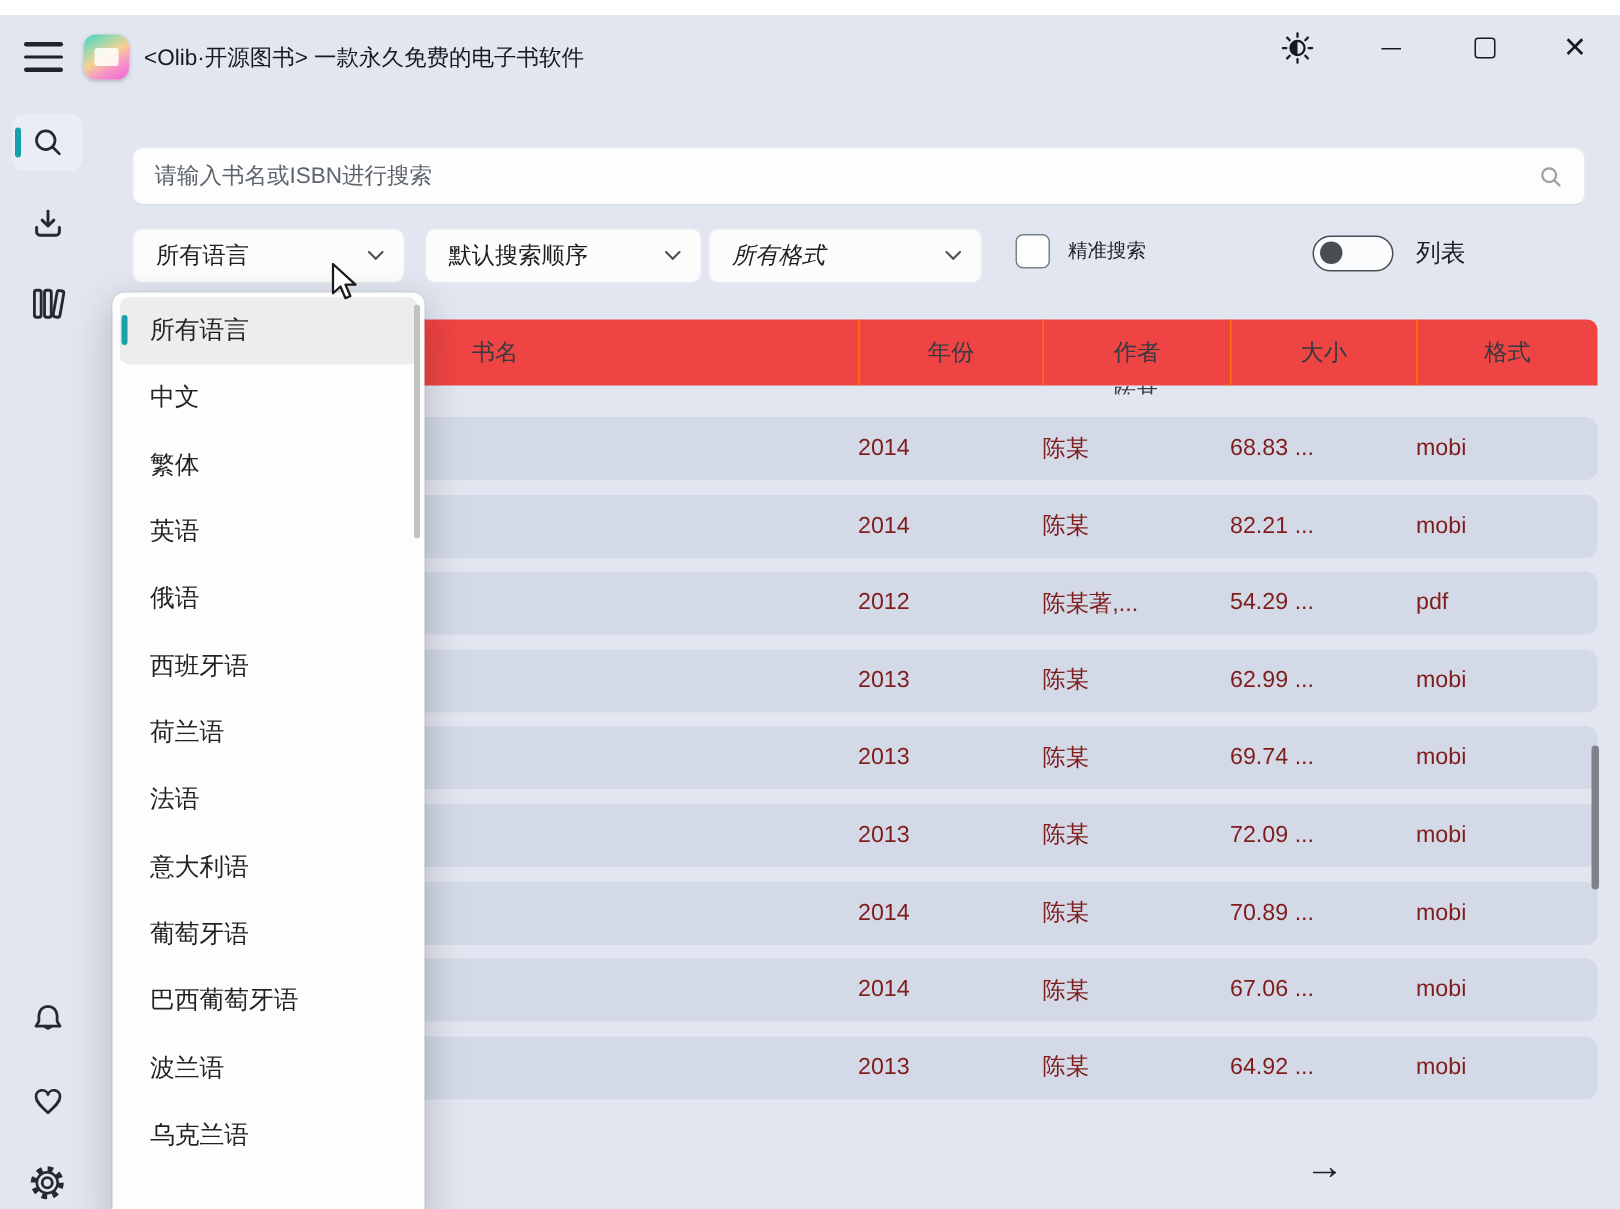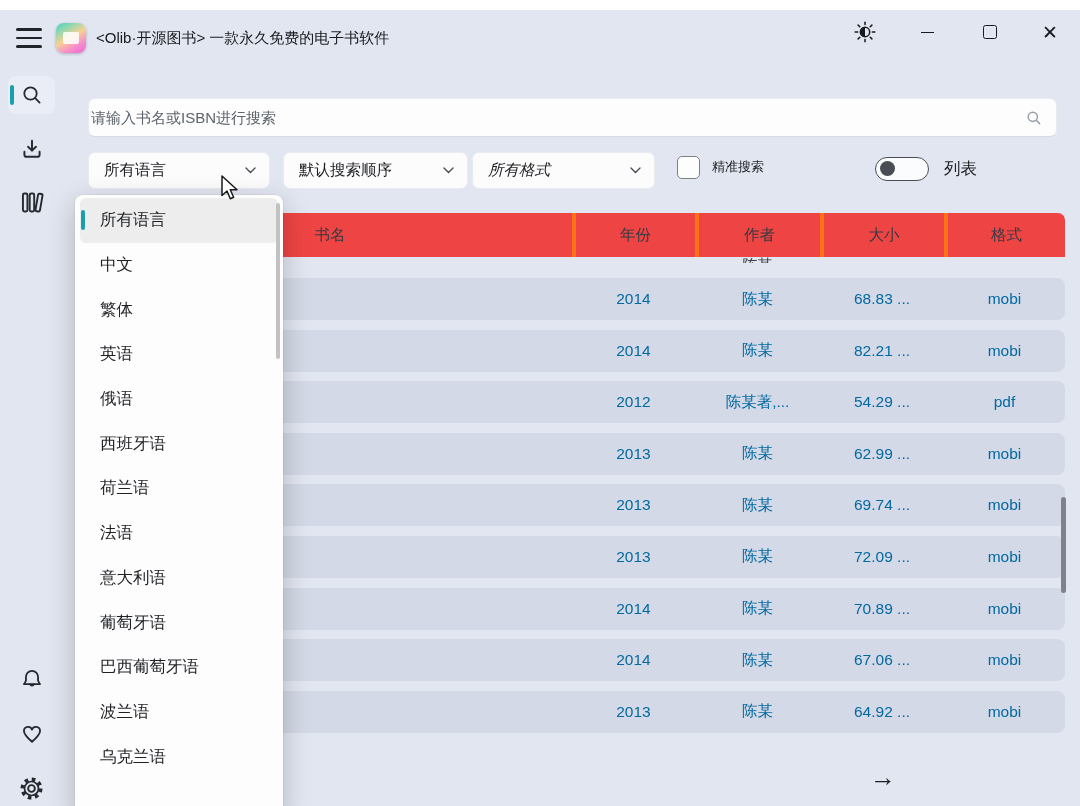--- a/index.html
+++ b/index.html
@@ -27,44 +27,44 @@
   .side-search{left:8px;top:66px;width:47px;height:38px;background:#eaedf5;border-radius:8px;}
   .side-search .active-bar{position:absolute;left:2px;top:9px;width:3.5px;height:20px;border-radius:3px;background:#18a0ad;}
   .side-download{left:15px;top:124px;width:34px;height:32px;}
   .side-library{left:15px;top:176px;width:34px;height:32px;}
   .side-bell{left:15px;top:654px;width:34px;height:32px;}
   .side-heart{left:15px;top:708px;width:34px;height:32px;}
   .side-gear{left:14px;top:762px;width:34px;height:32px;}
 
   
   .searchbar{position:absolute;left:88px;top:88px;width:969px;height:39px;background:#fdfdfe;border:1px solid #e9ebf1;border-bottom-color:#d8dbe4;border-radius:7px;box-sizing:border-box;display:flex;align-items:center;}
-  .searchbar input{flex:1;border:none;outline:none;background:transparent;font-size:15px;color:#1b1d20;padding:0 2px;font-family:inherit;}
+  .searchbar input{flex:1;border:none;outline:none;background:transparent;font-size:15px;color:#1b1d20;padding:0 14px;font-family:inherit;}
   .searchbar input::placeholder{color:#5e646c;}
   .search-mag{margin-right:14px;display:flex;}
 
   
   .drop-btn{position:absolute;top:142px;height:37px;background:#fcfcfd;border:1px solid #e9ebf1;border-radius:7px;box-sizing:border-box;display:flex;align-items:center;justify-content:space-between;padding:0 13px 0 15px;font-size:15.5px;cursor:pointer;}
   .db-lang{left:88px;width:182px;}
   .db-order{left:283px;width:185px;}
   .db-format{left:472px;width:183px;font-style:italic;}
   .chev{display:flex;margin-left:8px;}
   .checkbox{position:absolute;left:677px;top:146px;width:23px;height:23px;border:1.6px solid #7b8087;border-radius:5px;background:#fdfdfe;box-sizing:border-box;cursor:pointer;}
   .lbl-exact{position:absolute;left:712px;top:148px;font-size:13px;}
   .toggle{position:absolute;left:875px;top:147px;width:54px;height:24px;border:1.7px solid #4a4e54;border-radius:13px;background:#fbfcfe;box-sizing:border-box;cursor:pointer;}
   .toggle .knob{position:absolute;left:4px;top:3px;width:15px;height:15px;border-radius:50%;background:#4a4e54;}
   .lbl-list{position:absolute;left:944px;top:148px;font-size:16.5px;}
 
   
   .thead{position:absolute;left:88px;top:203px;width:977px;height:44px;background:#ef4444;border-radius:7px 7px 0 0;display:grid;grid-template-columns:484px 123px 125px 124px 121px;align-items:center;}
   .th{text-align:center;font-size:15.5px;color:#363a41;height:100%;display:flex;align-items:center;justify-content:center;box-sizing:border-box;}
-  .th + .th{border-left:4px solid #f97316;}
+  .th + .th{border-left:1px solid #f97316;}
   .partial-strip{position:absolute;left:695px;top:247px;width:125px;height:6px;overflow:hidden;text-align:center;font-size:15px;color:#3a3d44;line-height:15px;}
   .rows{position:absolute;left:88px;top:268px;width:977px;}
   .trow{height:42px;margin-bottom:9.6px;background:#d3d9e6;border-radius:8px;display:grid;grid-template-columns:484px 123px 125px 124px 121px;align-items:center;cursor:pointer;}
-  .tc{text-align:center;font-size:15.5px;color:#0369a1;white-space:nowrap;overflow:hidden;}
+  .tc{font-size:15.5px;color:#7f1d1d;white-space:nowrap;overflow:hidden;}
   .vscroll{position:absolute;left:1061px;top:487px;width:5px;height:96px;background:#7d828b;border-radius:3px;cursor:pointer;}
 
   
   .footer-msg{position:absolute;left:88px;top:760px;width:977px;text-align:center;font-size:16.5px;color:#1d1f23;}
   .footer-arrow{position:absolute;left:870px;top:752px;font-size:26px;color:#1d1f23;cursor:pointer;}
 
   
   .dropdown{position:absolute;left:75px;top:185px;width:208px;height:621px;background:#fdfdfd;border-radius:8px 8px 0 0;box-shadow:0 8px 28px rgba(0,0,0,.22),0 0 0 1px rgba(0,0,0,.04);z-index:50;padding-top:3px;box-sizing:border-box;overflow:hidden;}
   .dd-item{position:relative;height:44.7px;margin:0 5px;display:flex;align-items:center;border-radius:6px;font-size:16.5px;color:#1f2125;cursor:pointer;}
   .dd-item .dd-label{padding-left:20px;}

